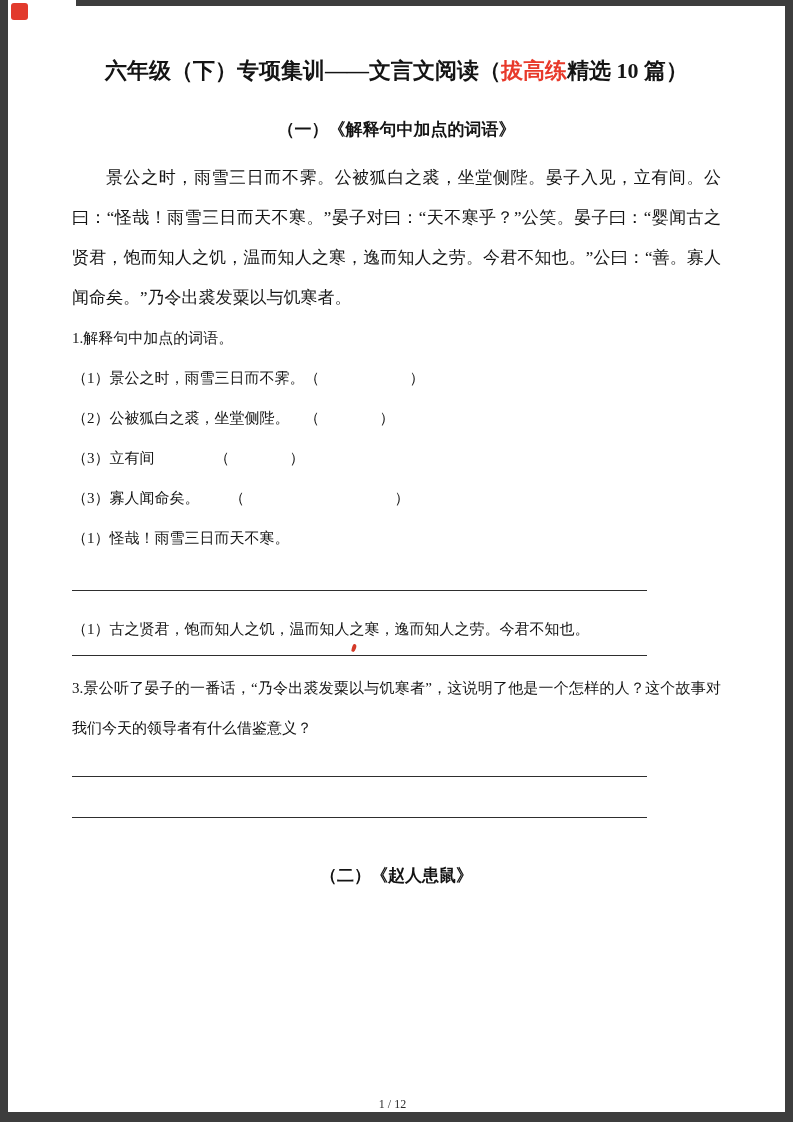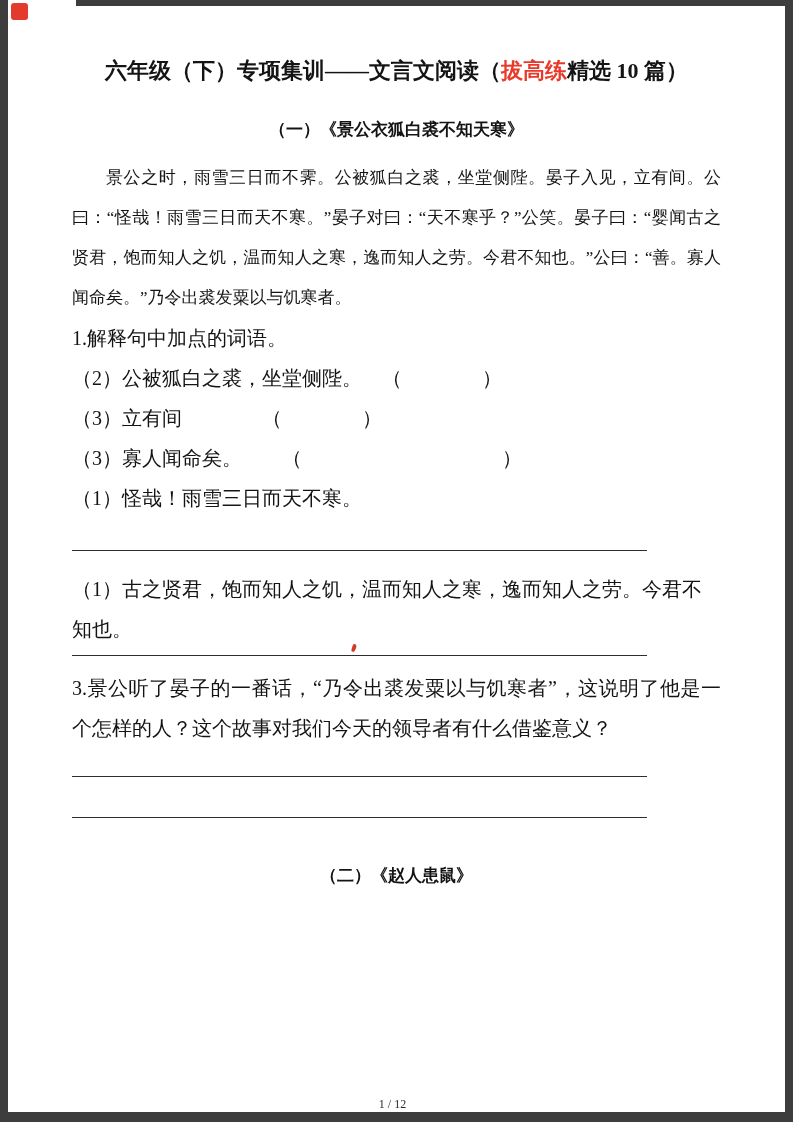--- a/index.html
+++ b/index.html
@@ -49,21 +49,21 @@
     margin-top:16px;
     font-size:17px; line-height:40px;
     text-align:justify;
     text-indent:2em;
   }
   .notes {
     font-size:16px; line-height:41px;
     text-indent:1.5em;
     text-align:justify;
   }
-  .q { font-size:20px; line-height:40px; }
+  .q { font-size:15px; line-height:40px; }
   .q2-label { margin-top:6px; }
   .answer-line {
     width:575px; height:1px;
     border-bottom:1px solid #2e2e2e;
     position:relative;
   }
   .al-1 { margin-top:32px; }
   .item2-2 { margin-top:18px; }
   .al-2 { margin-top:6px; }
   .red-mark {
@@ -90,26 +90,27 @@
 <div class="frame">
 
   <div class="corner-badge">
     <span class="logo"></span>
   </div>
 
   <div class="page">
 
     <div class="title"><span>六年级（下）专项集训——文言文阅读（</span><span class="hl">拔高练</span><span>精选 10 篇）</span></div>
 
-    <div class="section-heading">（一）《景公衣狐白裘不知天寒》</div>
+    <div class="section-heading">（一）《解释句中加点的词语》</div>
 
     <p class="passage">景公之时，雨雪三日而不霁。公被狐白之裘，坐堂侧陛。晏子入见，立有间。公曰：“怪哉！雨雪三日而天不寒。”晏子对曰：“天不寒乎？”公笑。晏子曰：“婴闻古之贤君，饱而知人之饥，温而知人之寒，逸而知人之劳。今君不知也。”公曰：“善。寡人闻命矣。”乃令出裘发粟以与饥寒者。</p>
 
 
     <p class="q">1.解释句中加点的词语。</p>
+    <p class="q">（1）景公之时，雨雪三日而不霁。（　　　　　　）</p>
     <p class="q">（2）公被狐白之裘，坐堂侧陛。　（　　　　）</p>
     <p class="q">（3）立有间　　　　（　　　　）</p>
     <p class="q">（3）寡人闻命矣。　　（　　　　　　　　　　）</p>
 
     <p class="q">（1）怪哉！雨雪三日而天不寒。</p>
 
     <div class="answer-line al-1"></div>
 
     <p class="q item2-2">（1）古之贤君，饱而知人之饥，温而知人之寒，逸而知人之劳。今君不知也。</p>
 

